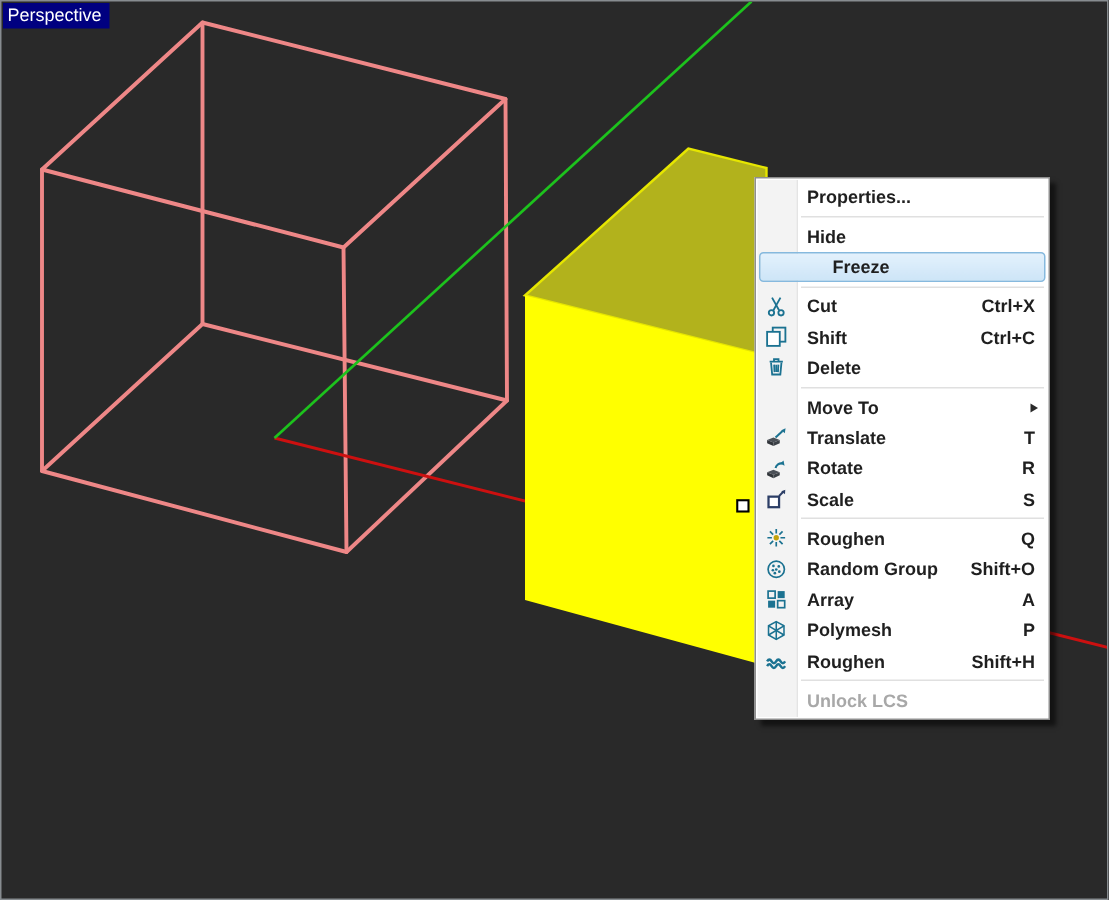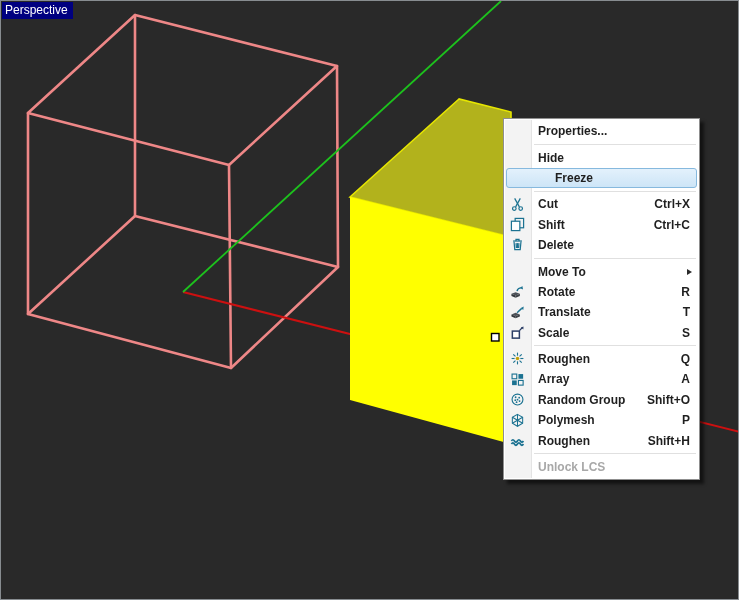--- a/index.html
+++ b/index.html
@@ -145,43 +145,43 @@
     <div class="msep"></div>
 
     <div class="mi">
       <span>Move To</span>
       <span class="subarrow"></span>
     </div>
 
     <div class="mi">
       <span class="gut">
         <svg class="icon-svg" width="15" height="15" viewBox="0 0 16 16">
+          <polygon points="1.5,10 6,8.2 10.5,10 6,11.8" fill="#4b5057"></polygon>
+          <polygon points="1.5,10 6,11.8 6,14.2 1.5,12.2" fill="#31353a"></polygon>
+          <polygon points="10.5,10 6,11.8 6,14.2 10.5,12.2" fill="#3c4147"></polygon>
+          <line x1="7.5" y1="8.2" x2="12.5" y2="3.6" style="stroke:var(--icon,#1b7291)" stroke-width="1.5"></line>
+          <polygon points="14.6,1.6 14.1,5.2 11.6,3.1" style="fill:var(--icon,#1b7291)"></polygon>
+        </svg>
+      </span>
+      <span>Translate</span>
+      <span class="sc">T</span>
+    </div>
+
+    <div class="mi">
+      <span class="gut">
+        <svg class="icon-svg" width="15" height="15" viewBox="0 0 16 16">
           <polygon points="1.5,10.5 6,8.7 10.5,10.5 6,12.3" fill="#4b5057"></polygon>
           <polygon points="1.5,10.5 6,12.3 6,14.7 1.5,12.7" fill="#31353a"></polygon>
           <polygon points="10.5,10.5 6,12.3 6,14.7 10.5,12.7" fill="#3c4147"></polygon>
           <path d="M7.5 7.5 A4.2 4.2 0 0 1 12.3 4.2" fill="none" style="stroke:var(--icon,#1b7291)" stroke-width="1.5"></path>
           <polygon points="13.9,5.8 13.2,2.2 10.7,4.3" style="fill:var(--icon,#1b7291)"></polygon>
         </svg>
       </span>
       <span>Rotate</span>
       <span class="sc">R</span>
-    </div>
-
-    <div class="mi">
-      <span class="gut">
-        <svg class="icon-svg" width="15" height="15" viewBox="0 0 16 16">
-          <polygon points="1.5,10 6,8.2 10.5,10 6,11.8" fill="#4b5057"></polygon>
-          <polygon points="1.5,10 6,11.8 6,14.2 1.5,12.2" fill="#31353a"></polygon>
-          <polygon points="10.5,10 6,11.8 6,14.2 10.5,12.2" fill="#3c4147"></polygon>
-          <line x1="7.5" y1="8.2" x2="12.5" y2="3.6" style="stroke:var(--icon,#1b7291)" stroke-width="1.5"></line>
-          <polygon points="14.6,1.6 14.1,5.2 11.6,3.1" style="fill:var(--icon,#1b7291)"></polygon>
-        </svg>
-      </span>
-      <span>Translate</span>
-      <span class="sc">T</span>
     </div>
 
     <div class="mi">
       <span class="gut">
         <svg class="icon-svg" width="15" height="15" viewBox="0 0 16 16">
           <rect x="2.5" y="6.5" width="7.5" height="7.5" fill="#ffffff" stroke="#2c3e66" stroke-width="1.6"></rect>
           <line x1="10" y1="6" x2="13" y2="3" stroke="#2c3e66" stroke-width="1.4"></line>
           <polygon points="14.4,1.6 14.2,4.8 11.6,2.6" fill="#2c3e66"></polygon>
         </svg>
       </span>
@@ -207,48 +207,48 @@
           <circle cx="8" cy="8" r="1.9" fill="#c3a20c"></circle>
         </svg>
       </span>
       <span>Roughen</span>
       <span class="sc">Q</span>
     </div>
 
     <div class="mi">
       <span class="gut">
         <svg class="icon-svg" width="15" height="15" viewBox="0 0 16 16">
-          <rect x="2.2" y="2.2" width="5" height="5" fill="none" style="stroke:var(--icon,#1b7291)" stroke-width="1.2"></rect>
-          <rect x="9" y="2.2" width="5" height="5" style="fill:var(--icon,#1b7291)"></rect>
-          <rect x="2.2" y="9" width="5" height="5" style="fill:var(--icon,#1b7291)"></rect>
-          <rect x="9" y="9" width="5" height="5" fill="none" style="stroke:var(--icon,#1b7291)" stroke-width="1.2"></rect>
-        </svg>
-      </span>
-      <span>Array</span>
-      <span class="sc">A</span>
-    </div>
-
-    <div class="mi">
-      <span class="gut">
-        <svg class="icon-svg" width="15" height="15" viewBox="0 0 16 16">
           <circle cx="8" cy="8" r="5.8" fill="none" style="stroke:var(--icon,#1b7291)" stroke-width="1.2"></circle>
           <g style="fill:var(--icon,#1b7291)">
             <circle cx="6" cy="5.6" r="0.95"></circle>
               <circle cx="9.8" cy="6" r="0.95"></circle>
             <circle cx="5.6" cy="8.7" r="0.95"></circle>
               <circle cx="8" cy="8.2" r="0.95"></circle>
             <circle cx="10.2" cy="9.7" r="0.95"></circle>
               <circle cx="7" cy="10.8" r="0.95"></circle>
           </g>
         </svg>
       </span>
       <span>Random Group</span>
       <span class="sc">Shift+O</span>
     </div>
 
+    <div class="mi">
+      <span class="gut">
+        <svg class="icon-svg" width="15" height="15" viewBox="0 0 16 16">
+          <rect x="2.2" y="2.2" width="5" height="5" fill="none" style="stroke:var(--icon,#1b7291)" stroke-width="1.2"></rect>
+          <rect x="9" y="2.2" width="5" height="5" style="fill:var(--icon,#1b7291)"></rect>
+          <rect x="2.2" y="9" width="5" height="5" style="fill:var(--icon,#1b7291)"></rect>
+          <rect x="9" y="9" width="5" height="5" fill="none" style="stroke:var(--icon,#1b7291)" stroke-width="1.2"></rect>
+        </svg>
+      </span>
+      <span>Array</span>
+      <span class="sc">A</span>
+    </div>
+
 
     <div class="mi">
       <span class="gut">
         <svg class="icon-svg" width="15" height="15" viewBox="0 0 16 16">
           <g fill="none" style="stroke:var(--icon,#1b7291)" stroke-width="1.1">
             <polygon points="8,1.5 13.5,4.5 13.5,11 8,14.2 2.5,11 2.5,4.5"></polygon>
             <line x1="2.5" y1="4.5" x2="13.5" y2="11"></line>
             <line x1="13.5" y1="4.5" x2="2.5" y2="11"></line>
             <line x1="8" y1="1.5" x2="8" y2="14.2"></line>
           </g>

